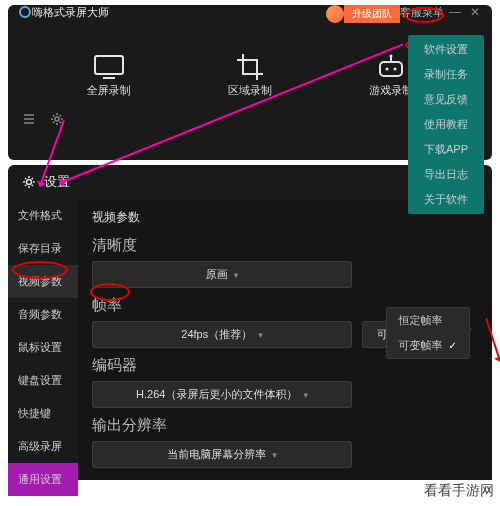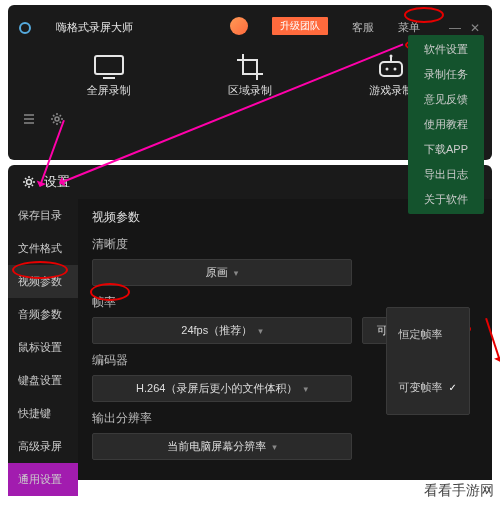--- a/index.html
+++ b/index.html
@@ -2,63 +2,63 @@
 <html><head>
 <meta charset="utf-8">
 <style>
 * { margin: 0; padding: 0; box-sizing: border-box; font-family: "Microsoft YaHei", Arial, sans-serif; }
 body { background: #fff; width: 500px; height: 506px; position: relative; overflow: hidden; }
 
 .app-window { background: #1a1a1a; border-radius: 6px; margin: 5px 8px; position: relative; }
 .window-top { height: 155px; }
 .window-bottom { height: 315px; }
 
-.titlebar { display: flex; align-items: flex-end; height: 30px; padding: 0 10px; gap: 24px; }
+.titlebar { display: flex; align-items: flex-start; height: 30px; padding: 0 10px; gap: 0; }
 .app-icon { width: 14px; height: 14px; display: flex; align-items: center; justify-content: center; }
 .app-title { color: #e5e5e5; font-size: 11px; flex: 1; }
 .avatar { width: 18px; height: 18px; border-radius: 50%; background: linear-gradient(135deg,#ff9a56,#ff6a3d); }
 .upgrade-btn { background: #ff6a3d; color: #fff; font-size: 10px; padding: 2px 8px; border-radius: 1px; cursor: pointer; }
 .nav-link { color: #bbb; font-size: 11px; cursor: pointer; }
 .nav-link.highlighted { position: relative; }
 .ellipse-red { position: absolute; border: 2px solid #e60000; border-radius: 50%; pointer-events: none; z-index: 10; }
 .win-controls { display: flex; gap: 6px; margin-left: 4px; }
 .win-ctrl { width: 14px; height: 14px; color: #888; cursor: pointer; display: flex; align-items: center; justify-content: center; font-size: 12px; }
 
 .main-modes { display: flex; justify-content: space-around; padding: 18px 30px 10px; }
 .mode-item { display: flex; flex-direction: column; align-items: center; gap: 2px; cursor: pointer; }
 .mode-icon { width: 32px; height: 28px; color: #e5e5e5; display: flex; align-items: center; justify-content: center; }
 .mode-label { color: #ddd; font-size: 11px; }
 
 .bottom-bar { display: flex; gap: 14px; padding: 4px 14px 8px; }
 .bottom-icon { width: 14px; height: 14px; color: #888; cursor: pointer; }
 
-.dropdown-menu { position: absolute; top: 30px; right: 8px; background: #14532d; border-radius: 2px; z-index: 20; padding: 2px 0; }
+.dropdown-menu { position: absolute; top: 30px; right: 8px; background: #0f766e; border-radius: 2px; z-index: 20; padding: 2px 0; }
 .menu-item { color: #ccc; font-size: 11px; padding: 5px 16px; cursor: pointer; white-space: nowrap; position: relative; }
 
 .settings-header { display: flex; align-items: center; height: 34px; padding: 0 14px; gap: 8px; }
 .settings-title { color: #e5e5e5; font-size: 13px; flex: 1; }
 .close-x { color: #888; font-size: 14px; cursor: pointer; }
 
 .settings-body { display: flex; height: 281px; }
 .sidebar { width: 70px; background: #1a1a1a; display: flex; flex-direction: column; }
 .sidebar-item { color: #ccc; font-size: 11px; padding: 9px 10px; cursor: pointer; position: relative; }
 .sidebar-item.active { background: #2d2d2d; }
 .sidebar-item.general { background: #a21caf; margin-top: auto; }
 
 .content { flex: 1; padding: 10px 14px; background: #151515; overflow: hidden; }
 .section-title { color: #ddd; font-size: 12px; margin-bottom: 10px; }
-.field-label { color: #bbb; font-size: 12px; margin: 8px 0 6px; }
+.field-label { color: #bbb; font-size: 15px; margin: 8px 0 6px; }
 .select-row { display: flex; gap: 10px; align-items: center; }
 .select-box { background: #2a2a2a; border: 1px solid #3a3a3a; color: #ddd; font-size: 11px; padding: 5px 10px; border-radius: 2px; display: flex; align-items: center; justify-content: center; cursor: pointer; }
 .select-main { flex: 1; max-width: 260px; }
 .select-small { width: 84px; }
 .chevron { color: #888; font-size: 9px; margin-left: 6px; }
 
 .framerate-menu { position: absolute; background: #2a2a2a; border: 1px solid #3a3a3a; border-radius: 2px; z-index: 15; }
-.fr-item { color: #ccc; font-size: 11px; padding: 19px 12px; cursor: pointer; display: flex; align-items: center; gap: 6px; white-space: nowrap; }
+.fr-item { color: #ccc; font-size: 11px; padding: 5px 12px; cursor: pointer; display: flex; align-items: center; gap: 6px; white-space: nowrap; }
 .check { color: #fff; font-size: 10px; }
 
 .arrow-line { position: absolute; background: #ff00aa; height: 2px; transform-origin: left center; z-index: 8; pointer-events: none; }
 .arrow-line::after { content: ''; position: absolute; left: -6px; top: -4px; border: 5px solid transparent; border-right-color: #ff00aa; }
 .arrow-red { position: absolute; height: 2px; background: #e60000; transform-origin: right center; z-index: 8; pointer-events: none; }
 .arrow-red::after { content: ''; position: absolute; right: -6px; top: -4px; border: 5px solid transparent; border-left-color: #e60000; }
 
 .watermark { position: absolute; bottom: 6px; right: 6px; font-size: 14px; color: #444; z-index: 30; }
 </style>
 </head>
@@ -146,22 +146,22 @@
           <circle cx="7" cy="7" r="2.5" fill="none" stroke="#ddd" stroke-width="1.5"></circle>
           <path d="M7 1v2M7 11v2M1 7h2M11 7h2M3 3l1.3 1.3M9.7 9.7L11 11M3 11l1.3-1.3M9.7 4.3L11 3" stroke="#ddd" stroke-width="1.5"></path>
         </svg>
     </span>
     <span class="settings-title">设置</span>
     <span class="close-x">✕</span>
   </div>
 
   <div class="settings-body">
     <div class="sidebar">
+      <div class="sidebar-item">文件格式</div>
       <div class="sidebar-item">保存目录</div>
-      <div class="sidebar-item">文件格式</div>
       <div class="sidebar-item active">视频参数</div>
       <div class="sidebar-item">音频参数</div>
       <div class="sidebar-item">鼠标设置</div>
       <div class="sidebar-item">键盘设置</div>
       <div class="sidebar-item">快捷键</div>
       <div class="sidebar-item">高级录屏</div>
       <div class="sidebar-item general">通用设置</div>
     </div>
 
     <div class="content">

